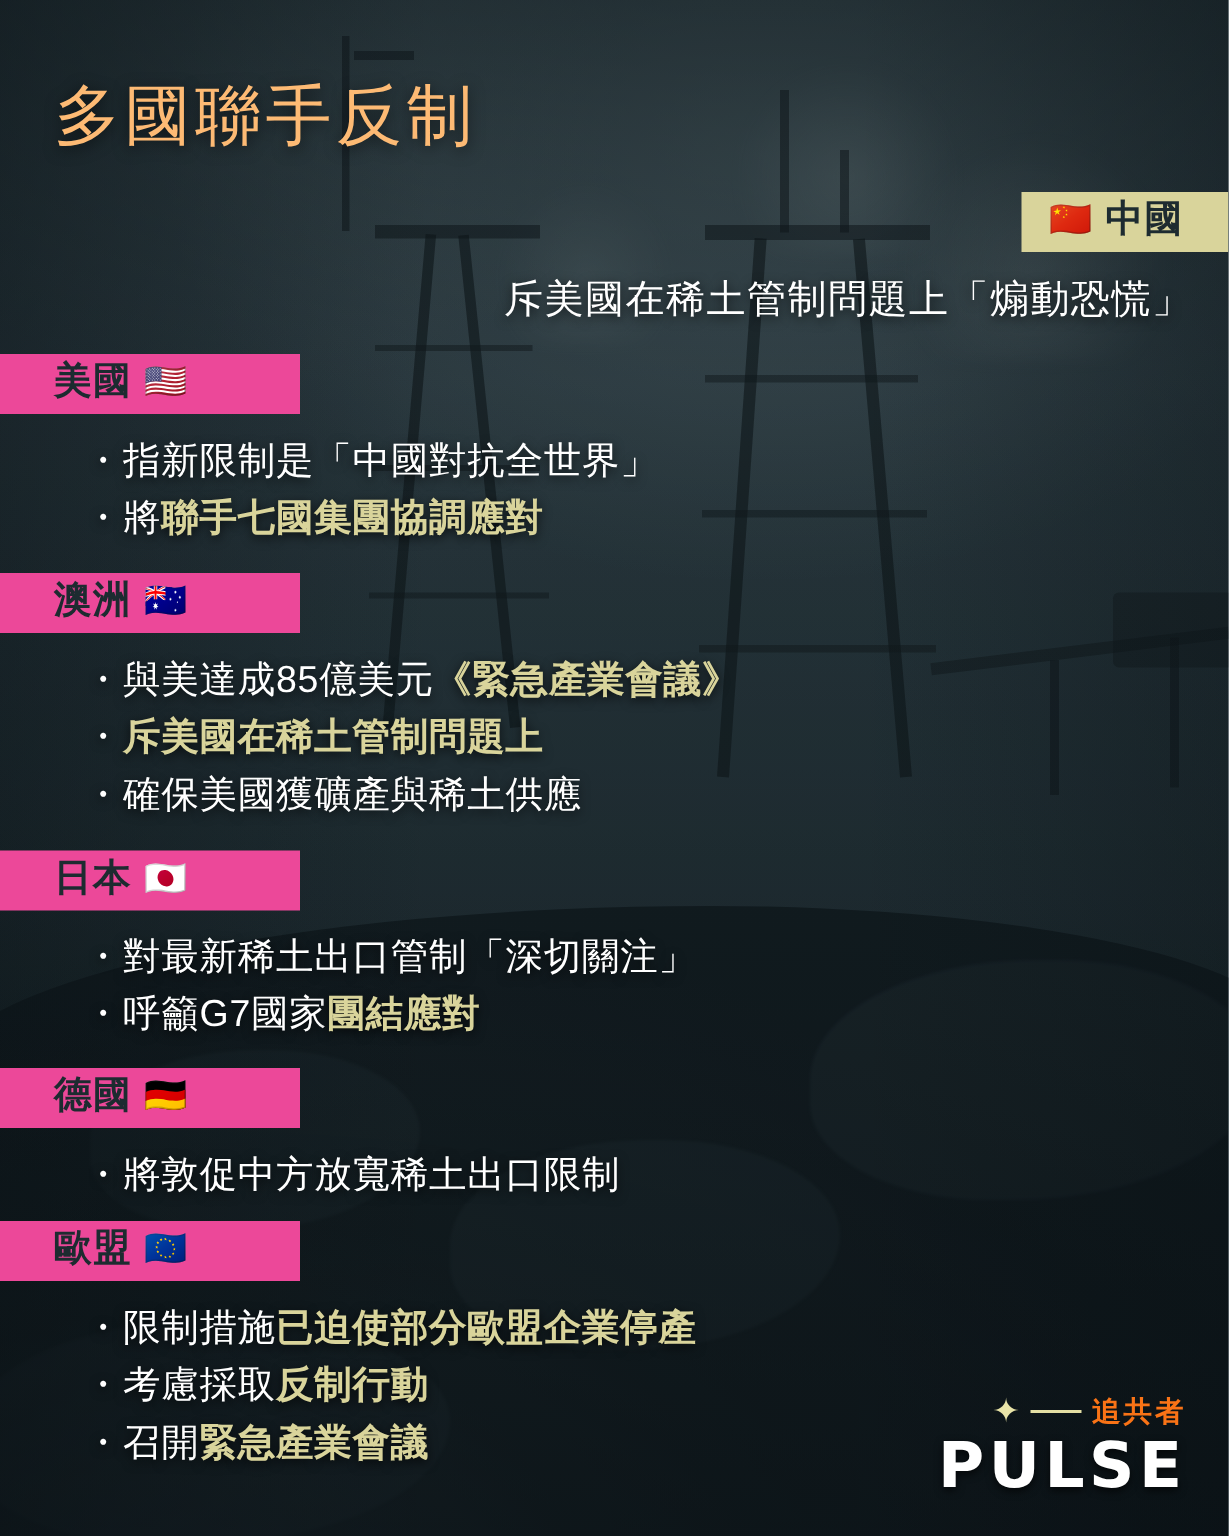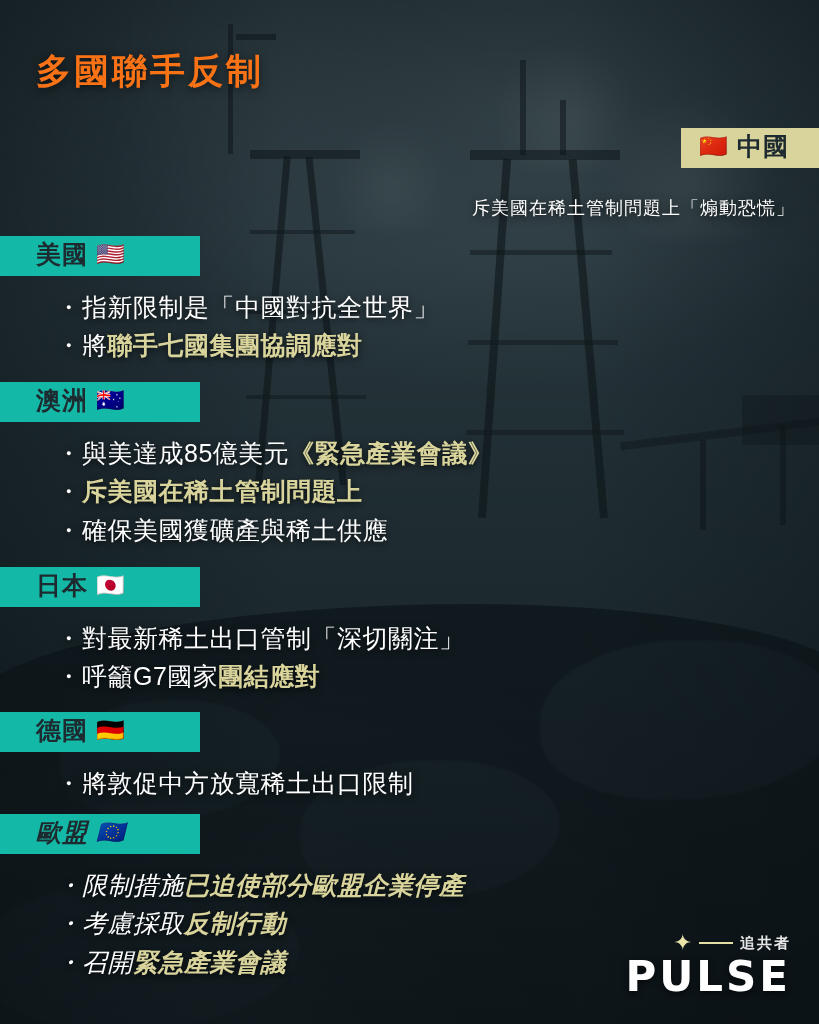--- a/index.html
+++ b/index.html
@@ -101,33 +101,33 @@
   .content {
     position: relative;
     width: 100%;
     height: 100%;
   }
 
   .headline {
     position: absolute;
     left: 36px;
     top: 48px;
-    font-size: 35px;
-    font-weight: bold;
-    color: #f97316;
+    font-size: 44px;
+    font-weight: normal;
+    color: #fdba74;
     letter-spacing: 3px;
     text-shadow: 0 2px 10px rgba(0,0,0,0.6);
   }
 
   
   .chip {
     display: inline-flex;
     align-items: center;
     gap: 8px;
-    background: #14b8a6;
+    background: #ec4899;
     color: #1d2b30;
     font-size: 25px;
     font-weight: bold;
     padding: 5px 18px 7px 18px;
     letter-spacing: 1px;
     line-height: 1.1;
   }
   .chip .flag { font-size: 23px; }
 
   
@@ -137,23 +137,23 @@
     top: 128px;
     text-align: right;
     width: 100%;
   }
   .china-chip-wrap { display: block; }
   .china-chip {
     background: #d9d49b;
     padding-right: 30px;
   }
   .china-line {
-    margin-top: 28px;
+    margin-top: 14px;
     padding-right: 24px;
-    font-size: 18px;
+    font-size: 26px;
     color: #ffffff;
     letter-spacing: 1px;
     text-shadow: 0 2px 8px rgba(0,0,0,0.75);
   }
 
   
   .section {
     position: absolute;
     left: 0;
     width: 100%;
@@ -189,21 +189,21 @@
     color: #d9d49b;
     font-weight: bold;
   }
   .bullets li.accent::before { color: #ffffff; font-weight: normal; }
 
   
   #sec-us  { top: 236px; }
   #sec-au  { top: 382px; }
   #sec-jp  { top: 567px; }
   #sec-de  { top: 712px; }
-  #sec-eu  { top: 814px; font-style: italic; }
+  #sec-eu  { top: 814px; }
 
   
   .logo {
     position: absolute;
     right: 28px;
     bottom: 26px;
     text-align: right;
     color: #e4dfa4;
   }
   .logo-top {
@@ -217,24 +217,24 @@
     color: #e9e4a8;
     font-size: 22px;
     line-height: 1;
   }
   .logo-rule {
     width: 34px;
     height: 2px;
     background: #e4dfa4;
   }
   .logo-cn {
-    font-size: 15px;
+    font-size: 19px;
     font-weight: bold;
     letter-spacing: 2px;
-    color: #e5e5e5;
+    color: #f97316;
   }
   .logo-word {
     font-family: "DejaVu Sans", sans-serif;
     font-size: 42px;
     font-weight: bold;
     letter-spacing: 3px;
     color: #ffffff;
     line-height: 1;
     text-shadow: 0 2px 6px rgba(0,0,0,0.7);
   }

